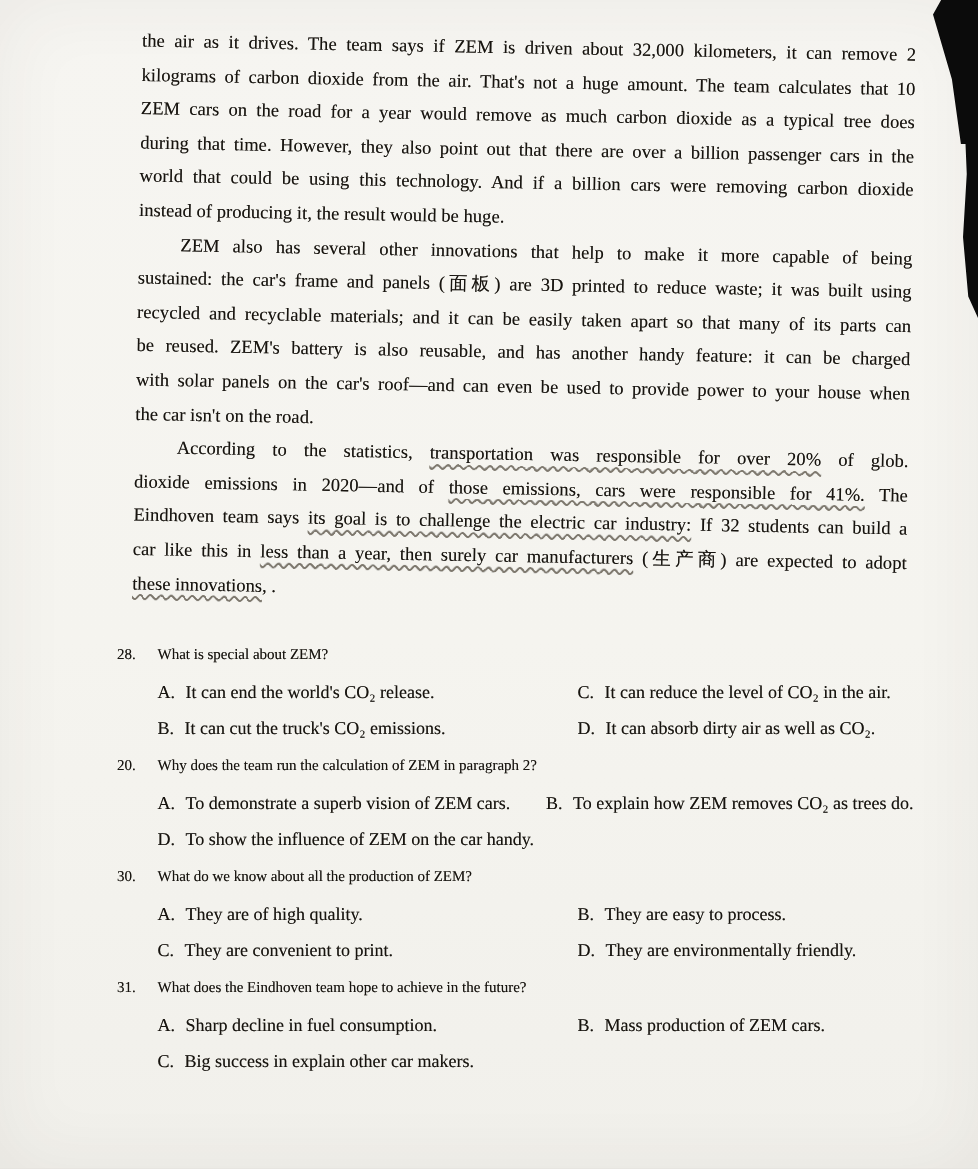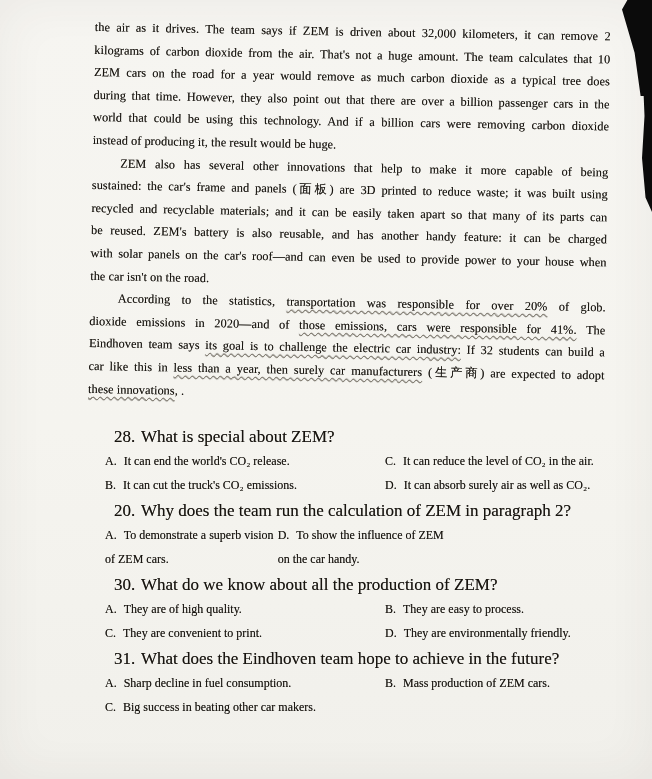--- a/index.html
+++ b/index.html
@@ -30,25 +30,25 @@
   .u {
     text-decoration-line:underline;
     text-decoration-style:wavy;
     text-decoration-color:#7d776c;
     text-decoration-thickness:1px;
     text-underline-offset:3px;
   }
   
   .questions { position:absolute; left:78px; top:425px; width:545px; }
   .question { margin-bottom:2px; }
-  .q-head { font-size:17px; line-height:24px; text-shadow:0 0 0.4px rgba(23,20,15,0.55);margin-left:36px; }
+  .q-head { font-size:10px; line-height:24px; text-shadow:0 0 0.4px rgba(23,20,15,0.55); }
   .q-num  { display:inline-block; width:27px; }
   .opts   { margin-left:27px; display:grid; row-gap:0; }
   .opts.cols2 { grid-template-columns:280px 1fr; }
-  .opts.cols1 { grid-template-columns:1fr 1fr 1fr; }
+  .opts.cols1 { grid-template-columns:1fr 1fr; }
   .opt    { font-size:12px; line-height:24px; text-shadow:0 0 0.4px rgba(23,20,15,0.55); }
   .o-label{ display:inline-block; margin-right:7px; }
   
   .scan-corner {
     position:absolute; top:0; right:0; width:30px; height:96px;
     background:var(--artifact,#0b0b0b);
     clip-path:polygon(18% 0, 100% 0, 100% 100%, 62% 100%, 42% 55%, 0 10%);
   }
   .scan-strip {
     position:absolute; top:92px; right:0; width:10px; height:120px;
@@ -85,43 +85,44 @@
         <div class="pline last"><span class="u">these innovations</span><span>, .</span></div>
       </div>
     </div>
   <div class="questions">
       <div class="question">
         <div class="q-head"><span class="q-num">28.</span><span class="q-stem">What is special about ZEM?</span></div>
         <div class="opts cols2">
           <div class="opt"><span class="o-label">A.</span><span class="o-text">It can end the world's CO₂ release.</span></div>
           <div class="opt"><span class="o-label">C.</span><span class="o-text">It can reduce the level of CO₂ in the air.</span></div>
           <div class="opt"><span class="o-label">B.</span><span class="o-text">It can cut the truck's CO₂ emissions.</span></div>
-          <div class="opt"><span class="o-label">D.</span><span class="o-text">It can absorb surely air as well as CO₂.</span></div>
+          <div class="opt"><span class="o-label">D.</span><span class="o-text">It can absorb dirty air as well as CO₂.</span></div>
         </div>
       </div>
       <div class="question">
         <div class="q-head"><span class="q-num">20.</span><span class="q-stem">Why does the team run the calculation of ZEM in paragraph 2?</span></div>
         <div class="opts cols1">
           <div class="opt"><span class="o-label">A.</span><span class="o-text">To demonstrate a superb vision of ZEM cars.</span></div>
+          <div class="opt"><span class="o-label">B.</span><span class="o-text">To explain how ZEM removes CO₂ as trees do.</span></div>
           <div class="opt"><span class="o-label">D.</span><span class="o-text">To show the influence of ZEM on the car handy.</span></div>
         </div>
       </div>
       <div class="question">
         <div class="q-head"><span class="q-num">30.</span><span class="q-stem">What do we know about all the production of ZEM?</span></div>
         <div class="opts cols2">
           <div class="opt"><span class="o-label">A.</span><span class="o-text">They are of high quality.</span></div>
           <div class="opt"><span class="o-label">B.</span><span class="o-text">They are easy to process.</span></div>
           <div class="opt"><span class="o-label">C.</span><span class="o-text">They are convenient to print.</span></div>
           <div class="opt"><span class="o-label">D.</span><span class="o-text">They are environmentally friendly.</span></div>
         </div>
       </div>
       <div class="question">
         <div class="q-head"><span class="q-num">31.</span><span class="q-stem">What does the Eindhoven team hope to achieve in the future?</span></div>
         <div class="opts cols2">
           <div class="opt"><span class="o-label">A.</span><span class="o-text">Sharp decline in fuel consumption.</span></div>
           <div class="opt"><span class="o-label">B.</span><span class="o-text">Mass production of ZEM cars.</span></div>
-          <div class="opt"><span class="o-label">C.</span><span class="o-text">Big success in beating other car makers.</span></div>
+          <div class="opt"><span class="o-label">C.</span><span class="o-text">Big success in explain other car makers.</span></div>
         </div>
       </div>
     </div>
   <div class="scan-corner"></div>
   <div class="scan-strip"></div>
 </div>
 
 </body></html>

